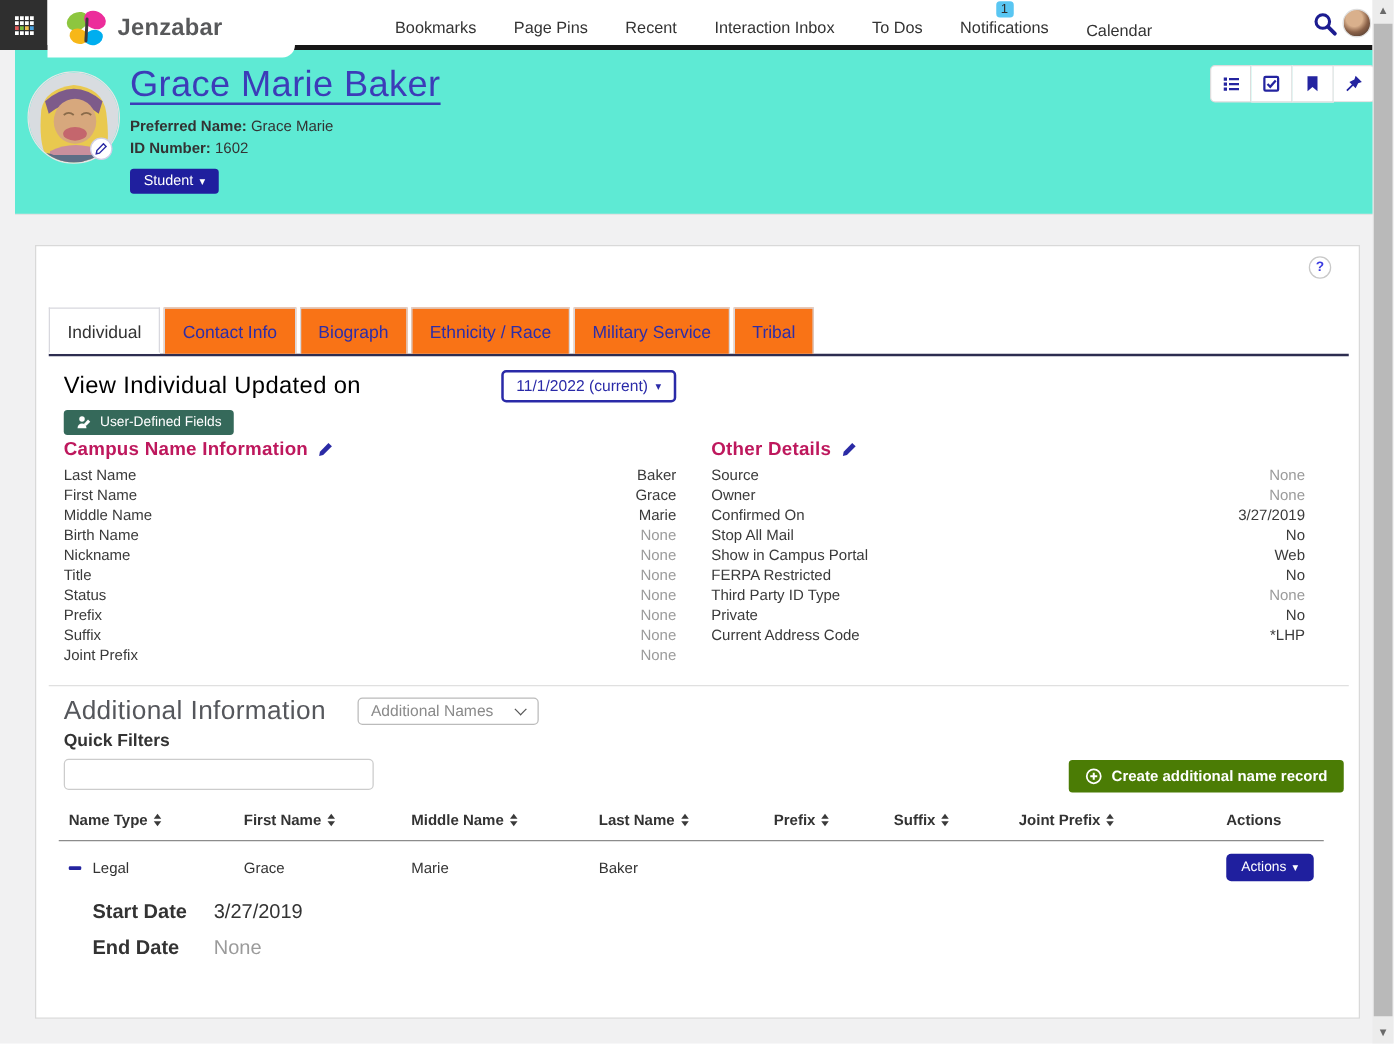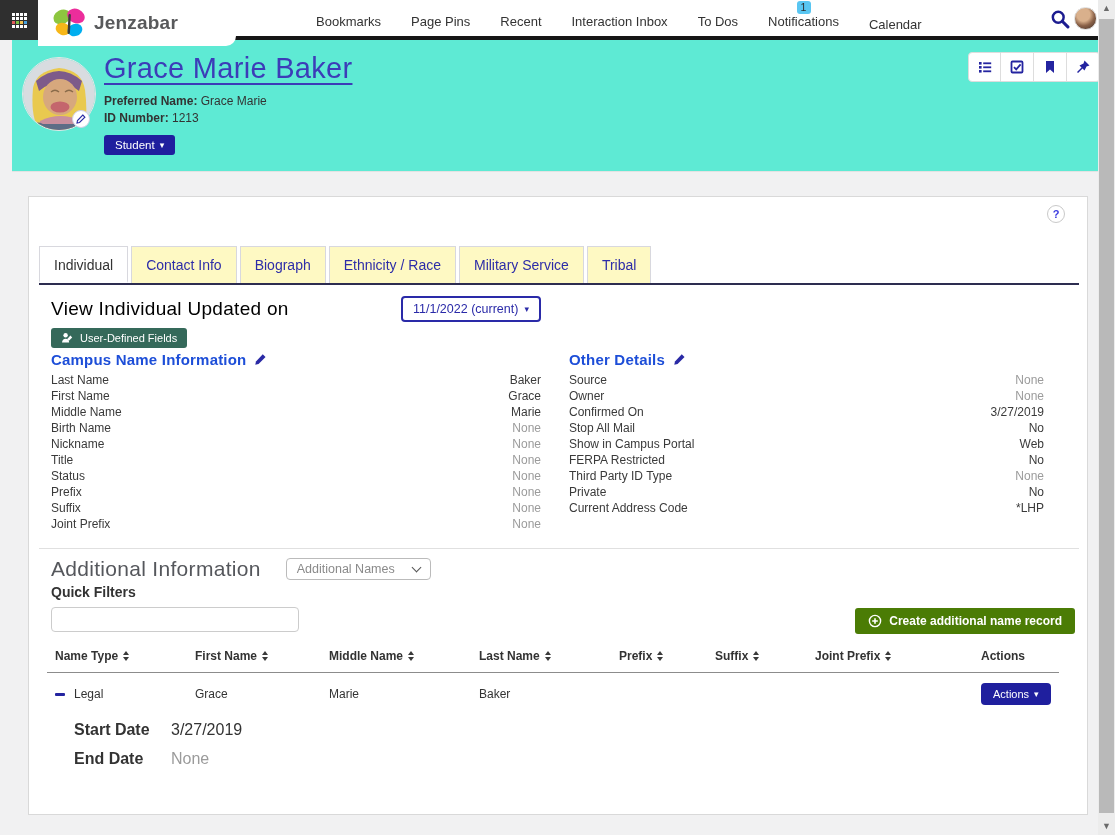--- a/index.html
+++ b/index.html
@@ -40,30 +40,30 @@
   .icon-group { position:absolute; right:10px; top:12px; display:flex; }
   .ig-btn { width:33px; height:30px; background:#fff; border:1px solid #ddd; border-left:none; display:flex; align-items:center; justify-content:center; cursor:pointer; }
   .ig-btn:first-child { border-left:1px solid #ddd; border-radius:4px 0 0 4px; }
   .ig-btn:last-child { border-radius:0 4px 4px 0; }
 
   
   .card { position:absolute; left:28px; top:196px; width:1060px; height:619px; background:#fff; border:1px solid #d9d9d9; z-index:1; }
   .card-title { position:absolute; left:11px; top:9px; font-size:21px; font-weight:400; color:#55575c; letter-spacing:.3px; }
   .help-btn { position:absolute; right:22px; top:8px; width:18px; height:18px; border:1px solid #c9c9c9; border-radius:50%; color:#3a3ae0; font-size:11px; font-weight:700; text-align:center; line-height:16px; cursor:pointer; }
   .tabs { position:absolute; left:10px; top:49px; width:1040px; display:flex; border-bottom:2px solid #2d2d50; }
-  .tab { background:#fef9c3; border:1px solid #d8d8de; border-bottom:none; margin-right:3px; padding:0 14px; height:37px; line-height:37px; font-size:14px; color:#2d2da8; cursor:pointer; white-space:nowrap; }
+  .tab { background:#f97316; border:1px solid #d8d8de; border-bottom:none; margin-right:3px; padding:0 14px; height:37px; line-height:37px; font-size:14px; color:#2d2da8; cursor:pointer; white-space:nowrap; }
   .tab.active { background:#fff; color:#333; border-bottom:2px solid #fff; margin-bottom:-2px; }
   .view-row { position:absolute; left:22px; top:101px; display:flex; align-items:flex-start; }
   .view-heading { width:350px; font-size:19px; font-weight:400; color:#000000; letter-spacing:.3px; }
   .date-select { display:inline-flex; align-items:center; gap:6px; border:2px solid #2a2aa8; border-radius:4px; color:#2a2aa8; font-size:12.5px; padding:4px 10px; background:#fff; cursor:pointer; margin-top:-2px; }
   .udf-btn { position:absolute; left:22px; top:131px; display:inline-flex; align-items:center; gap:6px; background:#35695a; color:#fff; font-size:11px; border:none; border-radius:3px; padding:4px 10px; cursor:pointer; font-family:inherit; }
   .cols { position:absolute; left:22px; top:153px; width:1018px; display:flex; }
   .col-left { width:490px; }
   .col-right { margin-left:28px; width:475px; }
-  .sec-heading { display:flex; align-items:center; gap:8px; font-size:15px; font-weight:700; color:#1d4ed8; letter-spacing:.2px; height:18px; margin-bottom:4px; cursor:default; }
+  .sec-heading { display:flex; align-items:center; gap:8px; font-size:15px; font-weight:700; color:#be185d; letter-spacing:.2px; height:18px; margin-bottom:4px; cursor:default; }
   .pencil { cursor:pointer; display:inline-flex; }
   .field-row { display:flex; justify-content:space-between; font-size:12px; line-height:16px; color:#3a3a3a; }
   .fv.muted, .dv.muted { color:#9b9b9b; }
   .divider { position:absolute; left:10px; top:351px; width:1040px; border-top:1px solid #e0e0e0; }
   .addl-row { position:absolute; left:22px; top:360px; display:flex; align-items:center; gap:25px; }
   .addl-heading { font-size:21px; font-weight:400; color:#55575c; letter-spacing:.3px; }
   .type-select { display:inline-flex; align-items:center; gap:18px; border:1px solid #bbb; border-radius:4px; background:#fff; color:#8a8a8a; font-size:12.5px; padding:3px 10px; height:22px; cursor:pointer; }
   .chev { width:7px; height:7px; border-right:1.6px solid #555; border-bottom:1.6px solid #555; transform:rotate(45deg); margin-top:-3px; }
   .qf-label { position:absolute; left:22px; top:387px; font-size:14px; font-weight:700; color:#333; }
   .filter-input { position:absolute; left:22px; top:410px; width:248px; height:25px; border:1px solid #ccc; border-radius:4px; font-size:12px; padding:0 8px; font-family:inherit; }
@@ -167,21 +167,21 @@
       </span>
     </div>
     <div class="ph-text">
       <a class="person-name">Grace Marie Baker</a>
       <div class="ph-line">
         <b>Preferred Name:</b>
         <span>Grace Marie</span>
       </div>
       <div class="ph-line" style="margin-top:3px">
         <b>ID Number:</b>
-        <span>1213</span>
+        <span>1602</span>
       </div>
       <button class="role-btn">
         <span>Student</span>
         <span class="caret">▾</span>
       </button>
     </div>
     <div class="icon-group">
       <span class="ig-btn">
         <svg width="16" height="16" viewBox="0 0 16 16" fill="#2424a0">
           <rect x="2" y="3" width="2.6" height="2.6"></rect>

